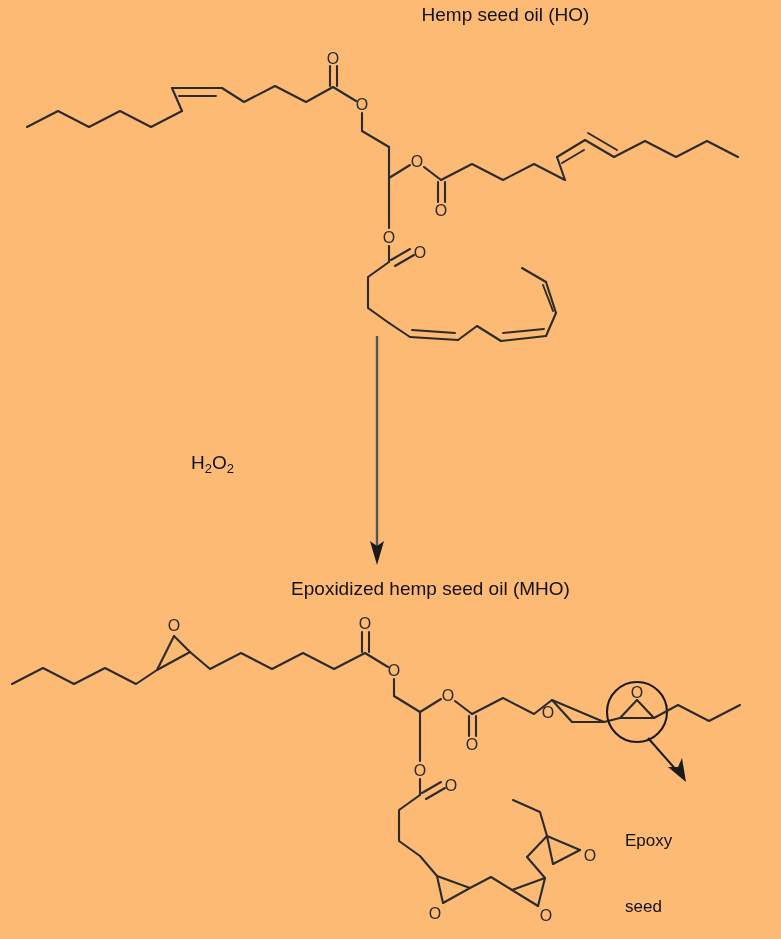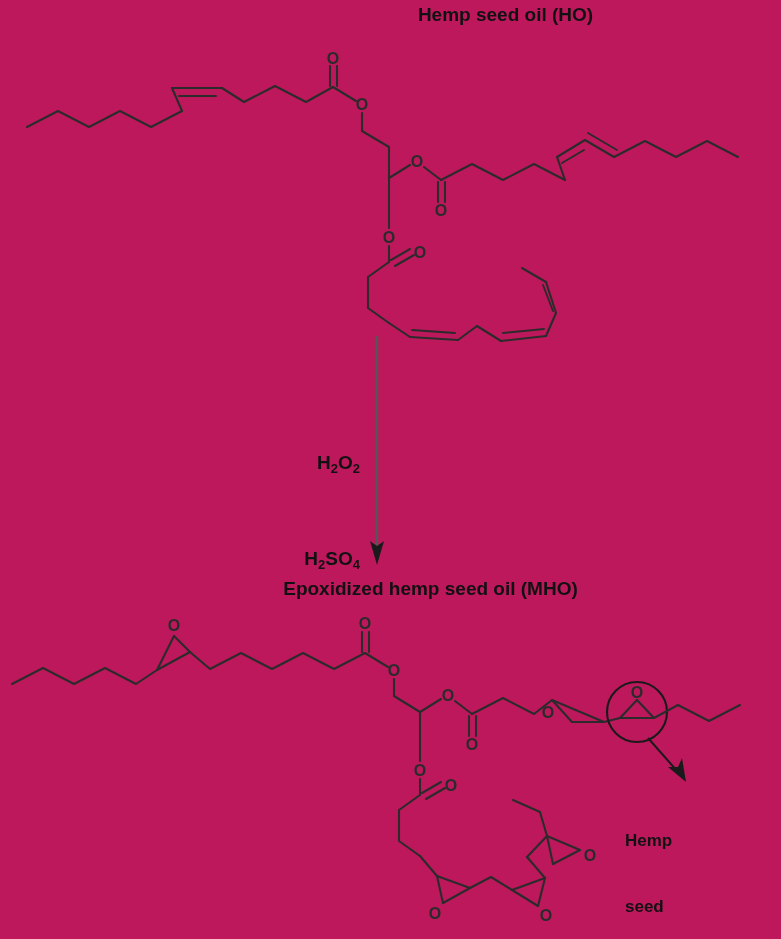--- a/index.html
+++ b/index.html
@@ -8,23 +8,22 @@
     background: #ffffff;
   }
   body {
     font-family: "Liberation Sans", sans-serif;
     color: #000000;
   }
   #page {
     position: relative;
     width: 781px;
     height: 939px;
-    background: #be185d;
+    background: #fdba74;
     overflow: hidden;
-    font-weight: bold;
   }
   .label {
     position: absolute;
     font-family: "Liberation Sans", sans-serif;
     color: #111111;
     white-space: pre;
   }
   #title-top {
     left: 0; top: 4px;
     width: 781px;
@@ -35,23 +34,23 @@
   }
   #title-bottom {
     left: 0; top: 578px;
     width: 781px;
     text-align: center;
     padding-left: 80px;
     box-sizing: border-box;
     font-size: 19px;
   }
   #reagents {
-    left: 200px; top: 388px;
+    left: 191px; top: 388px;
     width: 160px;
-    text-align: right;
+    text-align: left;
     font-size: 19px;
     line-height: 30px;
   }
   #reagents .sub { font-size: 13px; vertical-align: -0.28em; }
   #epoxy-label {
     left: 625px; top: 786px;
     font-size: 17px;
     line-height: 22px;
   }
   svg { position: absolute; left: 0; top: 0; }
@@ -276,23 +275,22 @@
       <path class="bond" d="M553,864 L580,850"></path>
       <text class="atom" x="590" y="855">O</text>
 
       <path class="bond" d="M547,836 L540,812 L513,800"></path>
     </g>
 
   </svg>
 
   <div class="label" id="reagents">
     <div>H<span class="sub">2</span>O<span class="sub">2</span></div>
-    <div>H<span class="sub">2</span>SO<span class="sub">4</span></div>
   </div>
 
   <div class="label" id="title-bottom">Epoxidized hemp seed oil (MHO)</div>
 
   <div class="label" id="epoxy-label">
-    <div>Hemp</div>
+    <div>Epoxy</div>
     <div>seed</div>
   </div>
 
 </div>
 
 </body></html>

